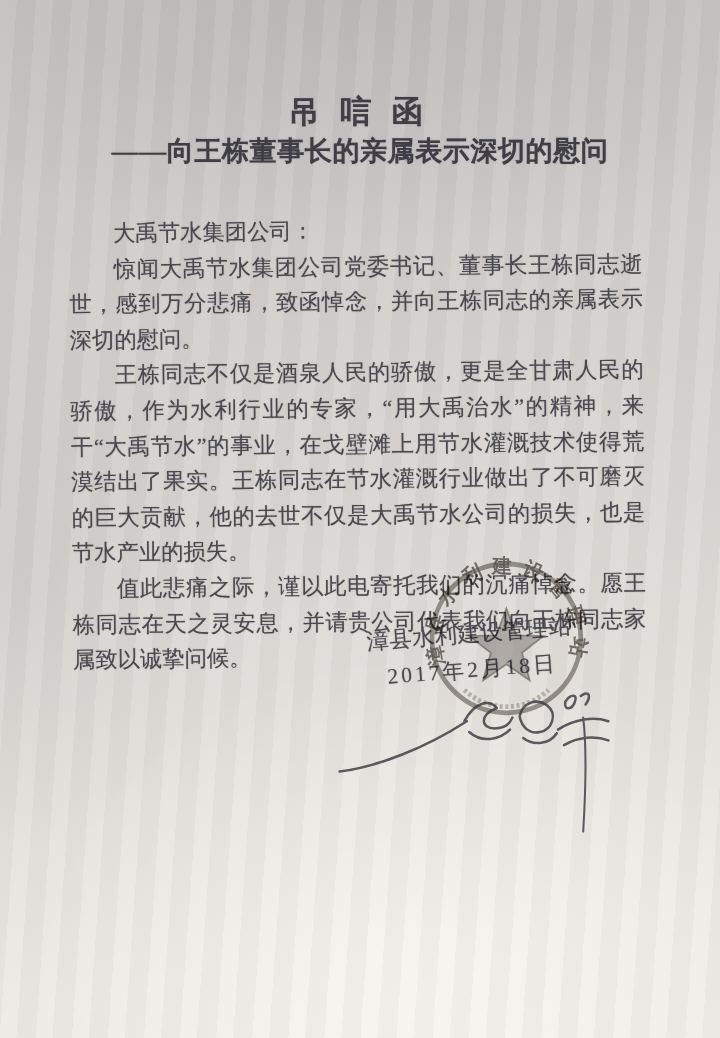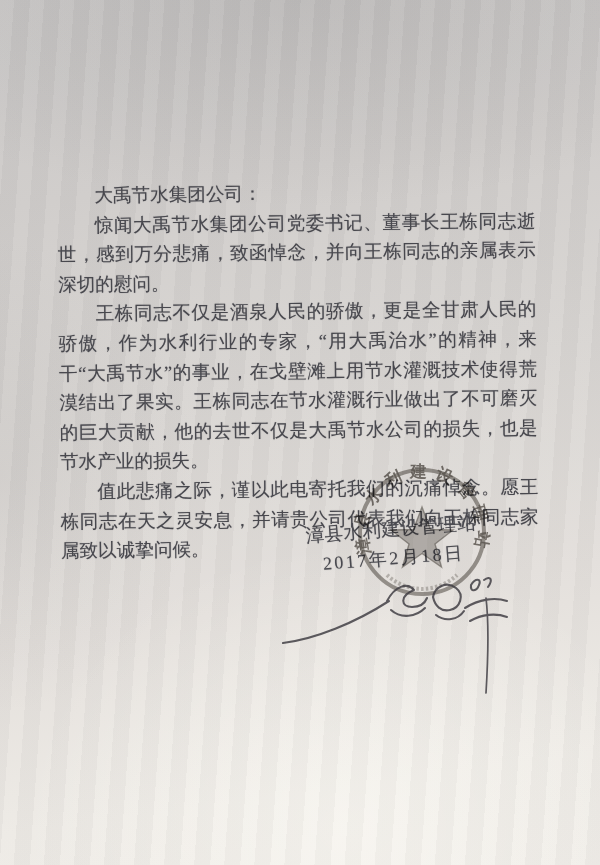--- a/index.html
+++ b/index.html
@@ -64,20 +64,22 @@
     position: absolute; left: 275px; top: 553px;
     filter: blur(0.2px);
   }
 </style>
 </head>
 <body>
 
 <div class="photo">
   <div class="page">
 
+    <div class="title">吊唁函</div>
+    <div class="subtitle">——向王栋董事长的亲属表示深切的慰问</div>
 
     <div class="body">
       <p class="salutation">大禹节水集团公司：</p>
       <p>惊闻大禹节水集团公司党委书记、董事长王栋同志逝世，感到万分悲痛，致函悼念，并向王栋同志的亲属表示深切的慰问。</p>
       <p>王栋同志不仅是酒泉人民的骄傲，更是全甘肃人民的骄傲，作为水利行业的专家，“用大禹治水”的精神，来干“大禹节水”的事业，在戈壁滩上用节水灌溉技术使得荒漠结出了果实。王栋同志在节水灌溉行业做出了不可磨灭的巨大贡献，他的去世不仅是大禹节水公司的损失，也是节水产业的损失。</p>
       <p>值此悲痛之际，谨以此电寄托我们的沉痛悼念。愿王栋同志在天之灵安息，并请贵公司代表我们向王栋同志家属致以诚挚问候。</p>
     </div>
 
     <div class="signoff">
       <div class="org">漳县水利建设管理站</div>

